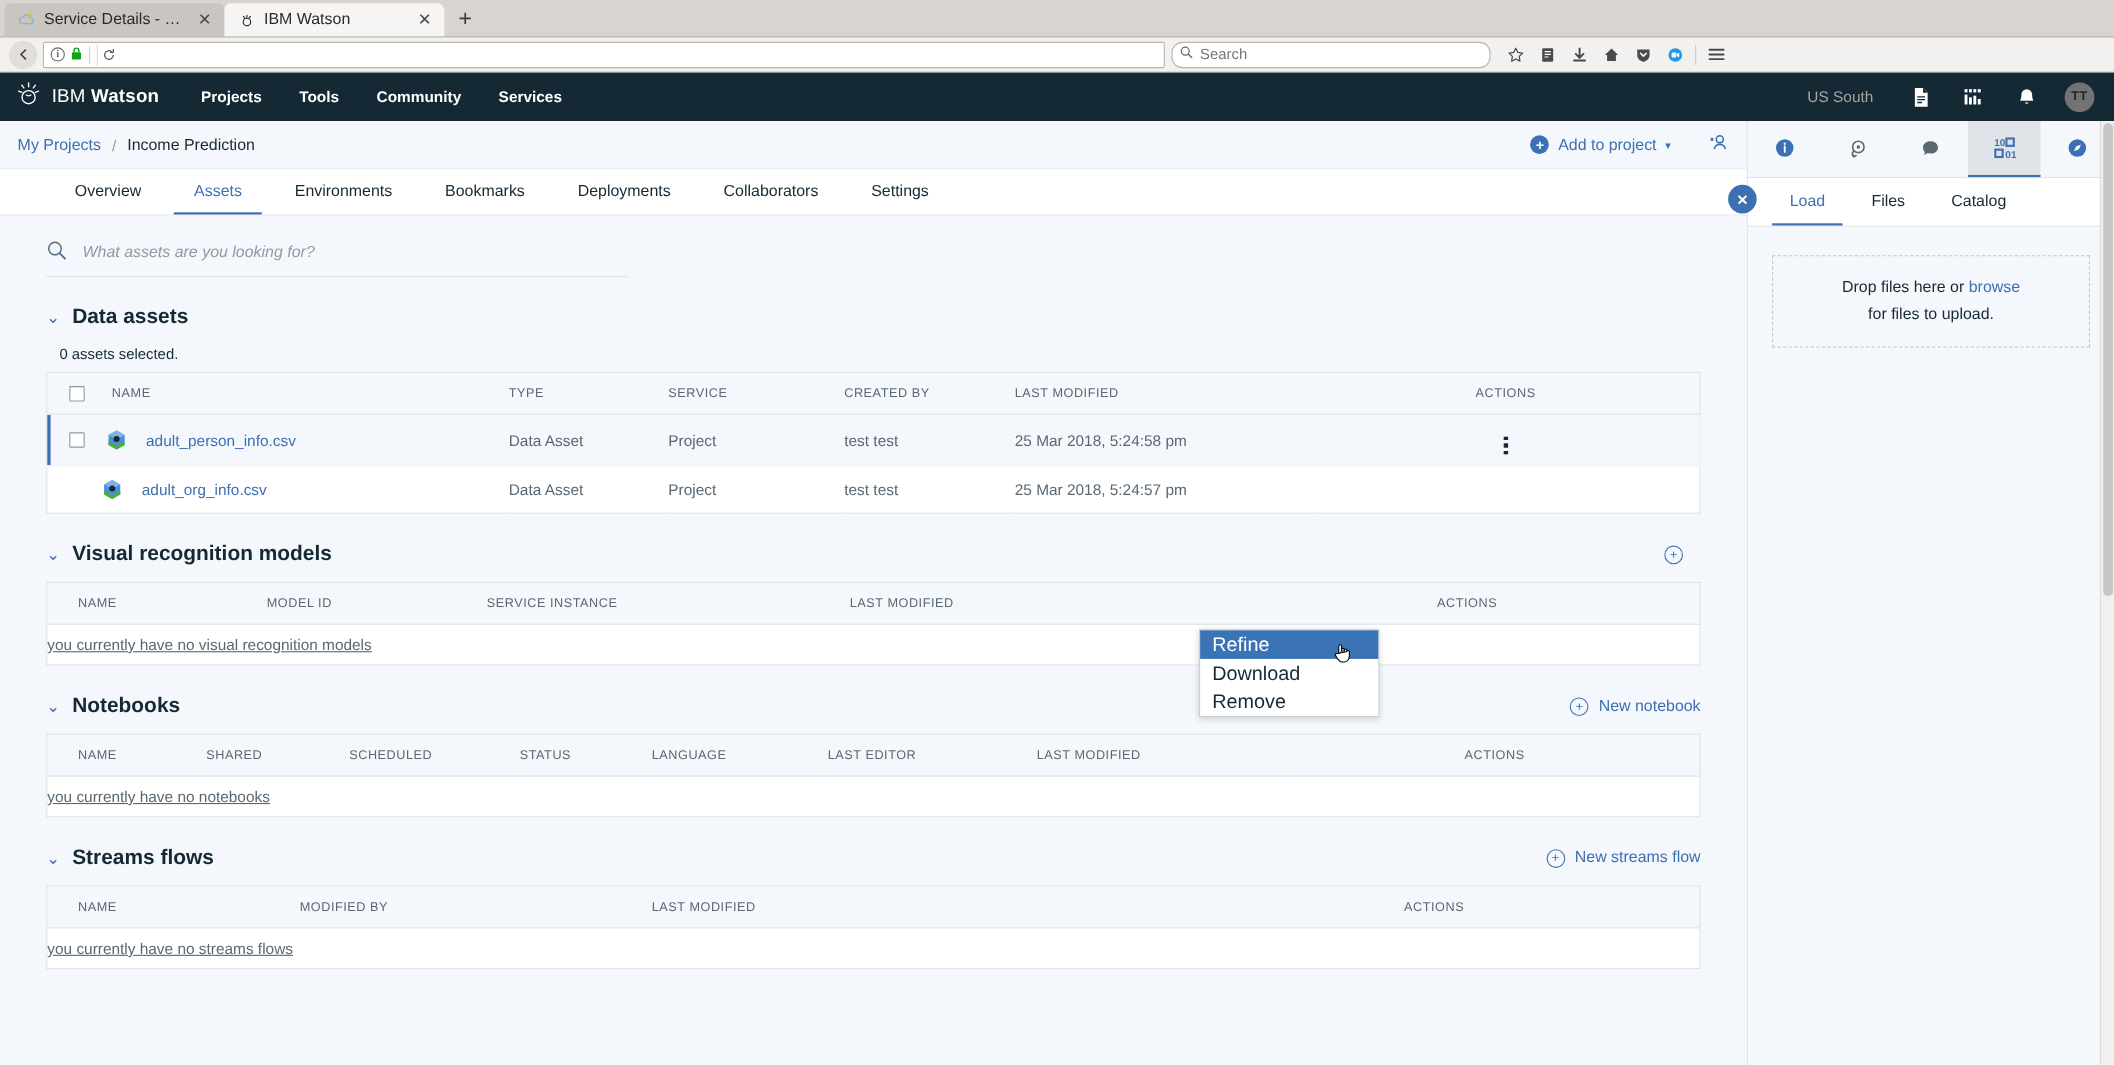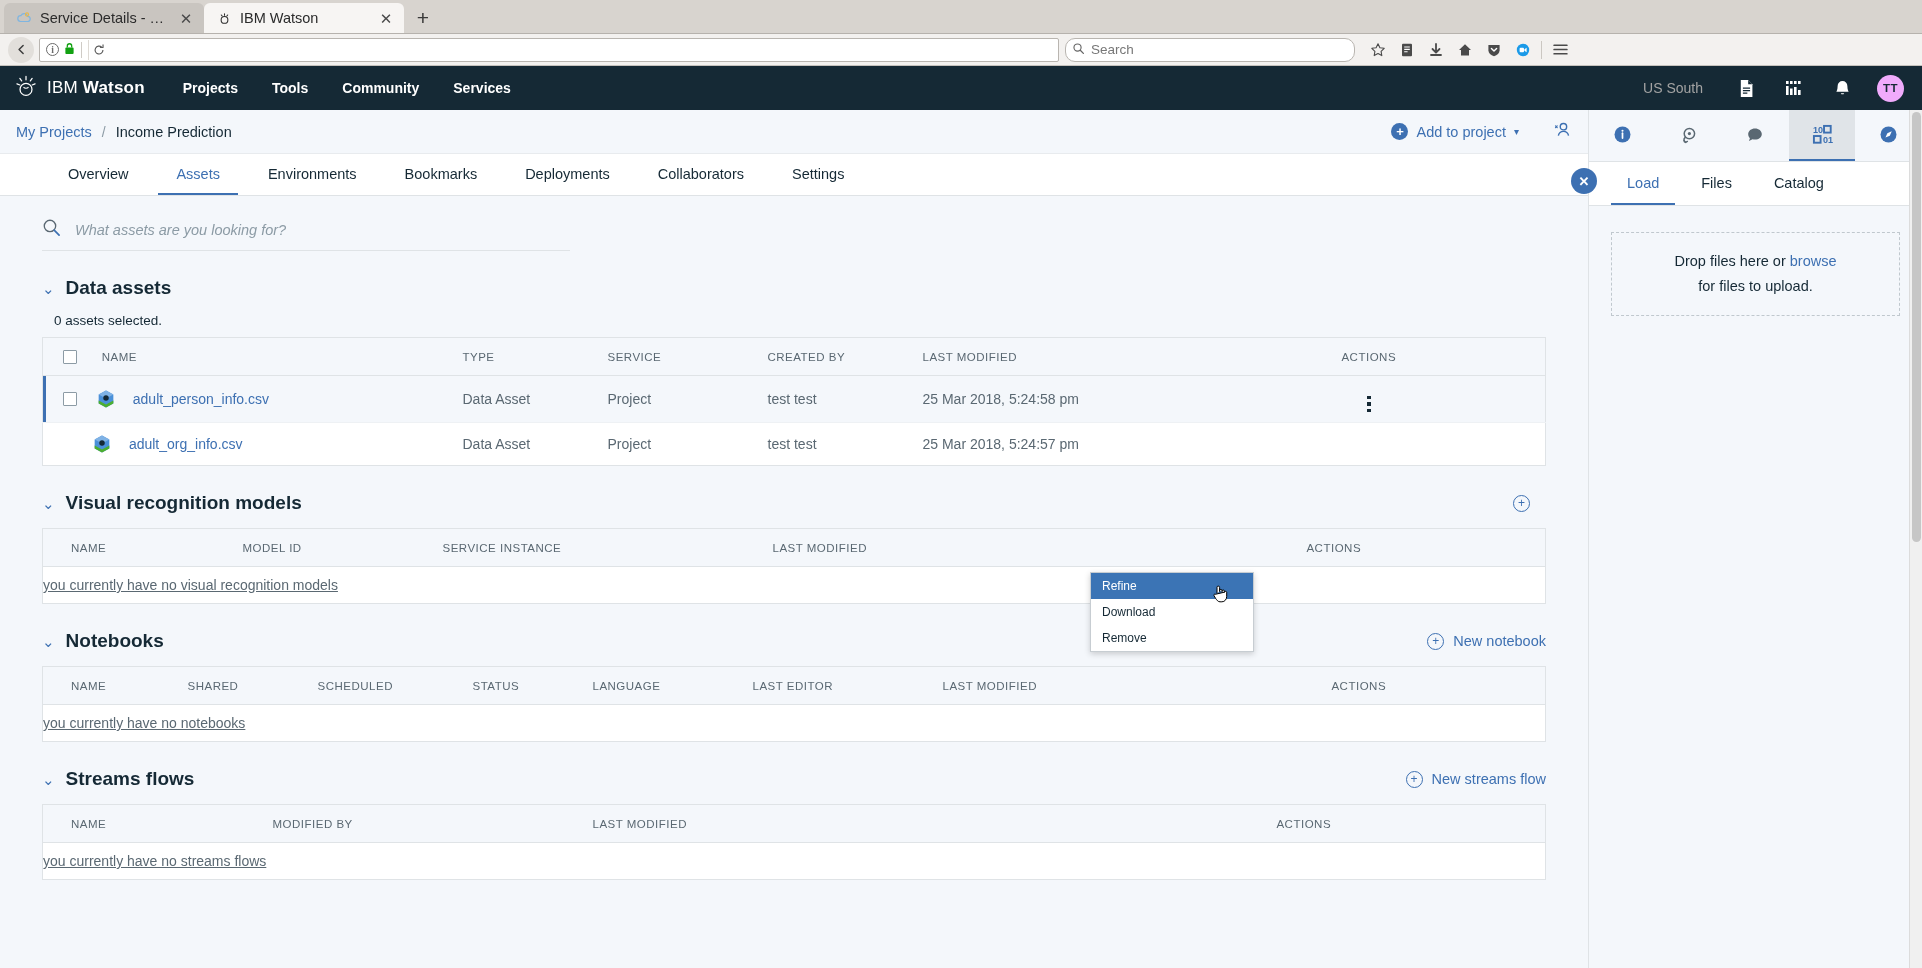--- a/index.html
+++ b/index.html
@@ -149,21 +149,21 @@
     display: flex; align-items: center; gap: 22px;
   }
   .region-label { font-size: 14px; color: #a3a3a3; margin-right: 8px; }
   .hdr-ico {
     width: 26px; height: 26px;
     display: flex; align-items: center; justify-content: center;
     color: #ffffff;
   }
   .avatar {
     width: 27px; height: 27px; border-radius: 50%;
-    background: #f0abfc; color: #152935;
+    background: #737373; color: #152935;
     font-size: 11.5px; font-weight: bold;
     display: flex; align-items: center; justify-content: center;
     letter-spacing: .5px;
   }
 
   
   .page { display: flex; height: 880px; }
   .left-col { width: 1588px; background: #f4f7fb; position: relative; overflow: hidden; }
   .right-col {
     width: 334px;
@@ -319,21 +319,21 @@
     width: 164px;
     background: #ffffff;
     border: 1px solid #c7cdd2;
     box-shadow: 0 2px 6px rgba(0,0,0,.18);
     z-index: 60;
   }
   .ctx-item {
     height: 26px;
     display: flex; align-items: center;
     padding: 0 11px;
-    font-size: 12px; color: #152935;
+    font-size: 18px; color: #152935;
   }
   .ctx-item.highlight { background: #3b74b5; color: #ffffff; }
   .cursor-hand {
     position: absolute; left: 1212px; top: 388px;
     width: 18px; height: 20px; z-index: 70;
   }
 
   
   .panel-icons {
     height: 52px;

